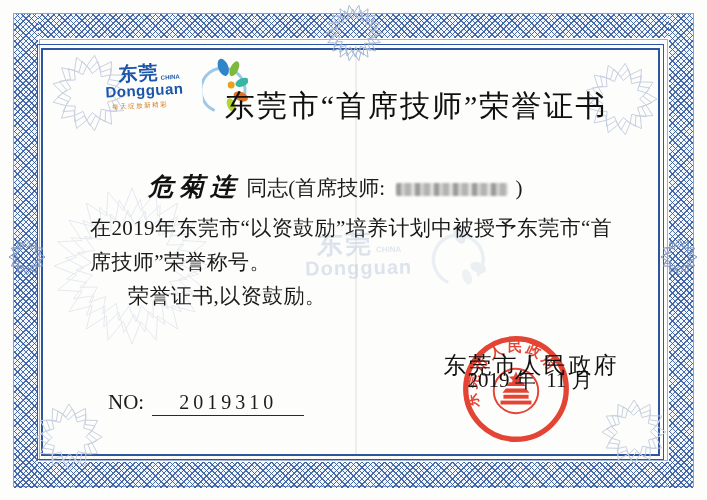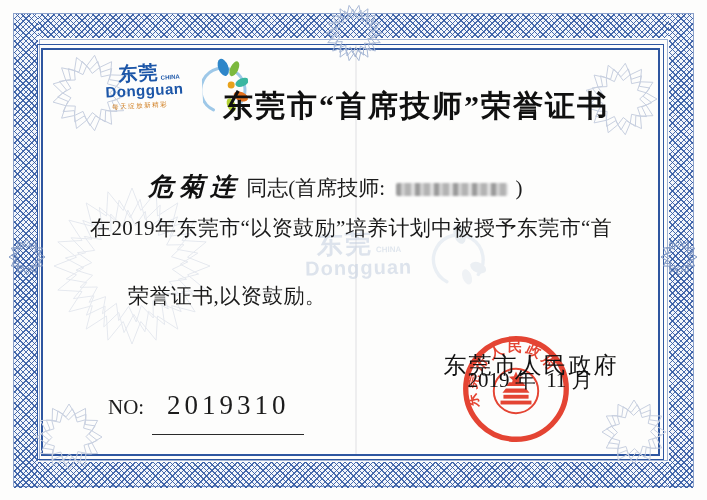--- a/index.html
+++ b/index.html
@@ -34,21 +34,21 @@
         transform:rotate(-3deg);font-family:"Liberation Sans",sans-serif;}
   .logo .row1{display:flex;align-items:flex-end;gap:2px;margin-left:14px;}
   .logo .cn{font-size:19px;font-weight:bold;color:#1c56a8;letter-spacing:1px;line-height:1;}
   .logo .china{font-size:6px;font-weight:bold;color:#1c56a8;line-height:1;margin-bottom:1px;}
   .logo .en{font-size:15px;font-weight:bold;color:#1c56a8;line-height:1.05;letter-spacing:.5px;}
   .logo .slogan{font-size:6.5px;color:#d07c1c;letter-spacing:1.5px;margin-top:3px;margin-left:6px;}
   .logo-flower{position:absolute;right:-8px;top:-2px;}
 
   
   .title{position:absolute;left:212px;top:86px;width:408px;z-index:5;
-         font-size:30px;font-weight:bold;letter-spacing:2px;text-align:center;color:#101010;}
+         font-size:30px;font-weight:normal;letter-spacing:2px;text-align:center;color:#101010;}
 
   
   .watermark{position:absolute;left:295px;top:230px;width:190px;z-index:3;opacity:.55;
              font-family:"Liberation Sans",sans-serif;transform:rotate(-1deg);}
   .watermark .row1{display:flex;align-items:flex-end;gap:3px;margin-left:22px;}
   .watermark .cn{font-size:26px;font-weight:bold;color:#c3cfdf;letter-spacing:2px;line-height:1;}
   .watermark .china{font-size:8px;font-weight:bold;color:#c9d4e2;margin-bottom:2px;}
   .watermark .en{font-size:20px;font-weight:bold;color:#c3cfdf;letter-spacing:1px;line-height:1.1;margin-left:10px;}
   .wm-flower{position:absolute;right:-6px;top:-6px;opacity:.8;}
 
@@ -69,21 +69,21 @@
   
   .seal{position:absolute;left:458px;top:331px;width:116px;height:116px;z-index:4;opacity:.92;}
   .issuer{position:absolute;left:436px;top:350px;width:190px;z-index:5;text-align:center;
           font-size:23px;letter-spacing:2px;color:#121212;}
   .issue-date{position:absolute;left:442px;top:366px;width:176px;z-index:5;text-align:center;
           font-size:21px;color:#121212;white-space:pre;}
 
   
   .serial{position:absolute;left:108px;top:390px;z-index:5;font-size:21px;white-space:nowrap;}
   .serial .num{display:inline-block;width:152px;margin-left:8px;text-align:center;
-               border-bottom:1.5px solid #2a2a2a;font-size:27px;letter-spacing:4px;padding-bottom:13px;}
+               border-bottom:1.5px solid #2a2a2a;font-size:20px;letter-spacing:4px;padding-bottom:1px;}
 </style>
 </head>
 <body>
 
 <div class="page">
 
   <div class="band band-top"></div>
   <div class="band band-bottom"></div>
   <div class="band band-left"></div>
   <div class="band band-right"></div>
@@ -168,20 +168,21 @@
     <div class="en">Dongguan</div>
   </div>
 
   <div class="line1">
     <span class="recipient">危菊连</span>
     <span>同志(首席技师:</span>
     <span class="id-blur"></span>
     <span>)</span>
   </div>
   <div class="bodyline l2">在2019年东莞市“以资鼓励”培养计划中被授予东莞市“首</div>
+  <div class="bodyline l3">席技师”荣誉称号。</div>
   <div class="bodyline l4">荣誉证书,以资鼓励。</div>
 
   <svg class="seal" viewBox="0 0 120 120">
     <defs>
       <path id="sealArc" d="M 24,82 A 41,41 0 1 1 96,82" fill="none"></path>
     </defs>
     <g stroke="#e23522" fill="none">
       <circle cx="60" cy="60" r="52" stroke-width="5.5"></circle>
       <circle cx="60" cy="62" r="23" stroke-width="2"></circle>
     </g>

